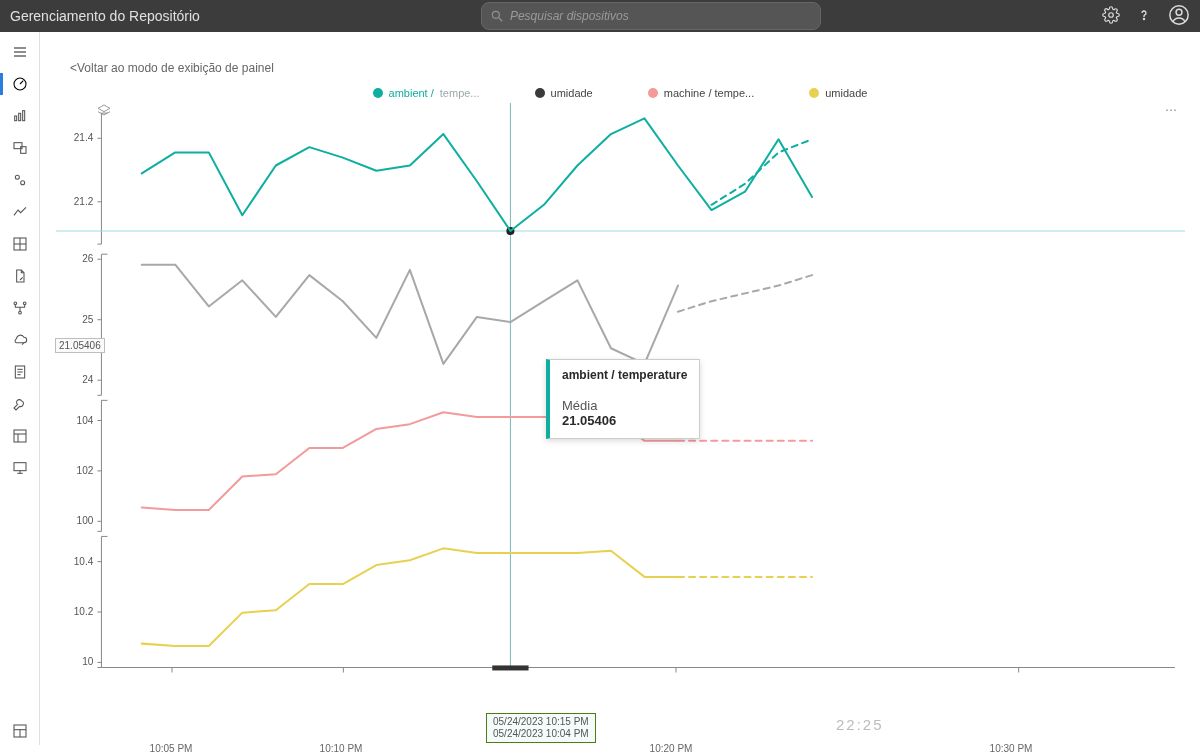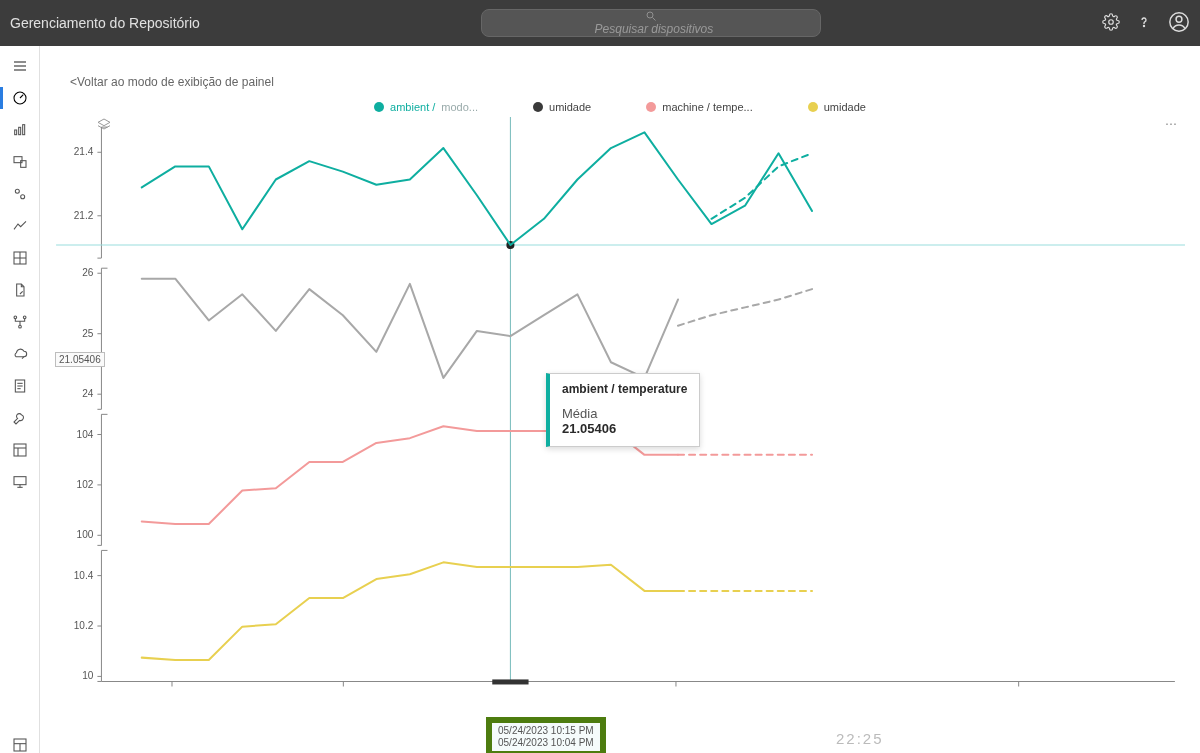--- a/index.html
+++ b/index.html
@@ -11,24 +11,24 @@
     --accent-teal:#14b8a6;
     --series-umidade:#a8a8a8;
     --series-machine:#f39a9a;
     --series-pressure:#e8d050;
     --series-ambient:#0eaea0;
     --sidebar-bg:#ffffff;
     --sidebar-border:#e0e0e0;
   }
   *{box-sizing:border-box;}
   body{margin:0;font-family:"Segoe UI",Arial,sans-serif;font-size:12px;color:var(--text-dark);background:var(--bg-page);width:1200px;height:753px;overflow:hidden;}
-  header.top{height:46px;background:var(--bg-dark);display:flex;align-items:center;color:#e0e0e0;padding:0 10px;}
+  header.top{height:32px;background:var(--bg-dark);display:flex;align-items:center;color:#e0e0e0;padding:0 10px;}
   .app-title{font-size:14px;flex:0 0 auto;}
   .top-center{flex:1;display:flex;justify-content:center;}
-  .search-box{width:340px;height:28px;background:#555;border:1px solid #666;border-radius:8px;display:flex;align-items:center;padding:0 8px;color:#aaa;flex-direction:column;}
+  .search-box{width:340px;height:28px;background:#555;border:1px solid #666;border-radius:8px;display:flex;align-items:center;padding:0 8px;color:#aaa;}
   .search-box svg{opacity:.7;}
   .search-box span{margin-left:6px;opacity:.8;font-style:italic;}
   .top-right{display:flex;align-items:center;gap:16px;}
   .top-right .icon{color:#ddd;cursor:pointer;}
   
   .body-row{display:flex;height:calc(753px - 40px);}
   aside.left{width:40px;background:var(--sidebar-bg);border-right:1px solid var(--sidebar-border);display:flex;flex-direction:column;align-items:center;padding-top:6px;gap:4px;}
   aside.left .nav-item{width:40px;height:28px;display:flex;align-items:center;justify-content:center;cursor:pointer;color:#555;position:relative;}
   aside.left .nav-item.active{color:#000;}
   aside.left .nav-item.active::before{content:"";position:absolute;left:0;top:3px;bottom:3px;width:3px;background:#2a7de1;}
@@ -40,25 +40,25 @@
   .legend-item{display:flex;align-items:center;gap:6px;color:#444;cursor:pointer;}
   .legend-item.ambient{color:var(--series-ambient);}
   .legend-item .dot{width:10px;height:10px;border-radius:50%;}
   .legend-item .sub{color:#9aa;}
   
   .chart-area{flex:1;position:relative;margin:0 15px 30px 6px;}
   .more-icon{position:absolute;right:6px;top:0;color:#888;cursor:pointer;letter-spacing:2px;}
   .stack-icon{position:absolute;left:50px;top:0px;color:#999;cursor:pointer;}
   svg.chart{position:absolute;inset:0;}
   .crosshair-tooltip{position:absolute;left:500px;top:256px;background:#fff;border:1px solid #ccc;box-shadow:0 2px 6px rgba(0,0,0,.15);padding:8px 12px 10px 12px;min-width:130px;border-left:4px solid var(--series-ambient);}
-  .crosshair-tooltip .tt-title{font-weight:600;font-size:12px;margin-bottom:10px;}
+  .crosshair-tooltip .tt-title{font-weight:600;font-size:12px;margin-bottom:16px;}
   .crosshair-tooltip .tt-label{font-size:13px;color:#555;}
   .crosshair-tooltip .tt-value{font-size:13px;font-weight:700;}
   .y-label-box{position:absolute;left:9px;top:235px;font-size:10px;border:1px solid #bdbdbd;background:#fafafa;padding:1px 3px;color:#555;}
-  .x-time-box{position:absolute;left:440px;bottom:-28px;font-size:10px;border:6px solid #4d7c0f;background:#f5fbfb;padding:2px 6px;color:#555;text-align:right;line-height:12px;}
+  .x-time-box{position:absolute;left:440px;bottom:-28px;font-size:10px;border:1px solid #4d7c0f;background:#f5fbfb;padding:2px 6px;color:#555;text-align:right;line-height:12px;}
   .x-axis-labels{position:absolute;left:0;right:0;bottom:-28px;font-size:10px;color:#666;}
   .x-tick{position:absolute;text-align:center;transform:translateX(-50%);line-height:12px;}
   .now-label{position:absolute;bottom:-18px;font-size:15px;color:#bbb;letter-spacing:2px;margin-top:12px;}
 </style>
 </head>
 <body>
 
 <header class="top">
   <div class="app-title">Gerenciamento do Repositório</div>
   <div class="top-center">
@@ -197,21 +197,21 @@
       </div>
   </aside>
 
   <main>
     <div class="back-link">&lt;Voltar ao modo de exibição de painel</div>
 
     <div class="legend">
       <div class="legend-item ambient">
         <span class="dot" style="background:var(--series-ambient)"></span>
         <span>ambient /</span>
-        <span class="sub">modo...</span>
+        <span class="sub">tempe...</span>
       </div>
       <div class="legend-item">
         <span class="dot" style="background:#3a3a3a"></span>
         <span>umidade</span>
       </div>
       <div class="legend-item">
         <span class="dot" style="background:var(--series-machine)"></span>
         <span>machine / tempe...</span>
       </div>
       <div class="legend-item">

